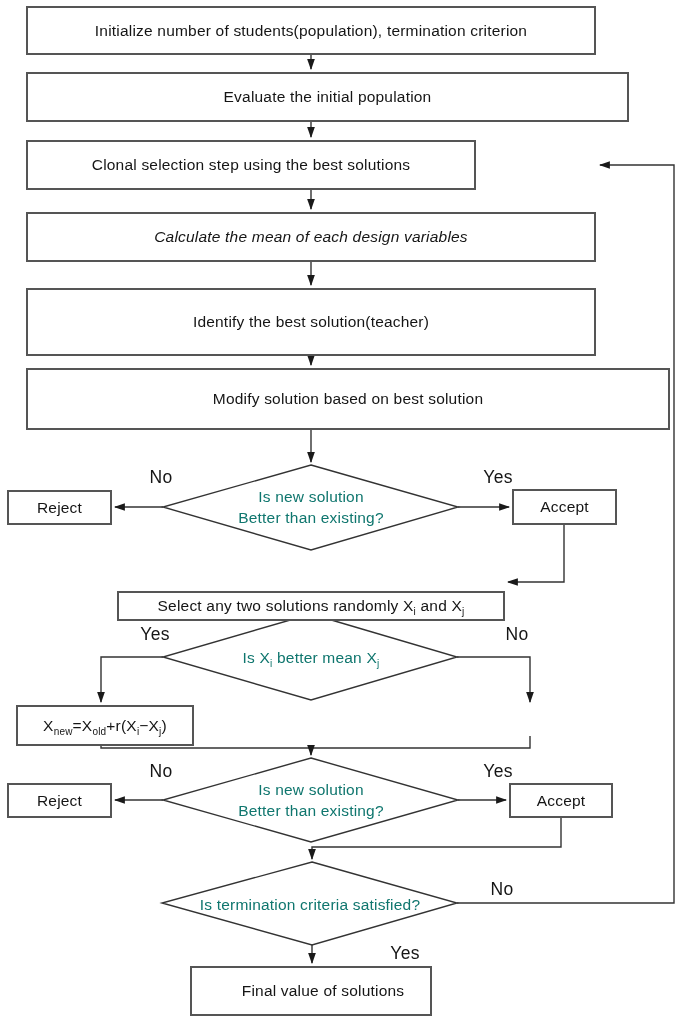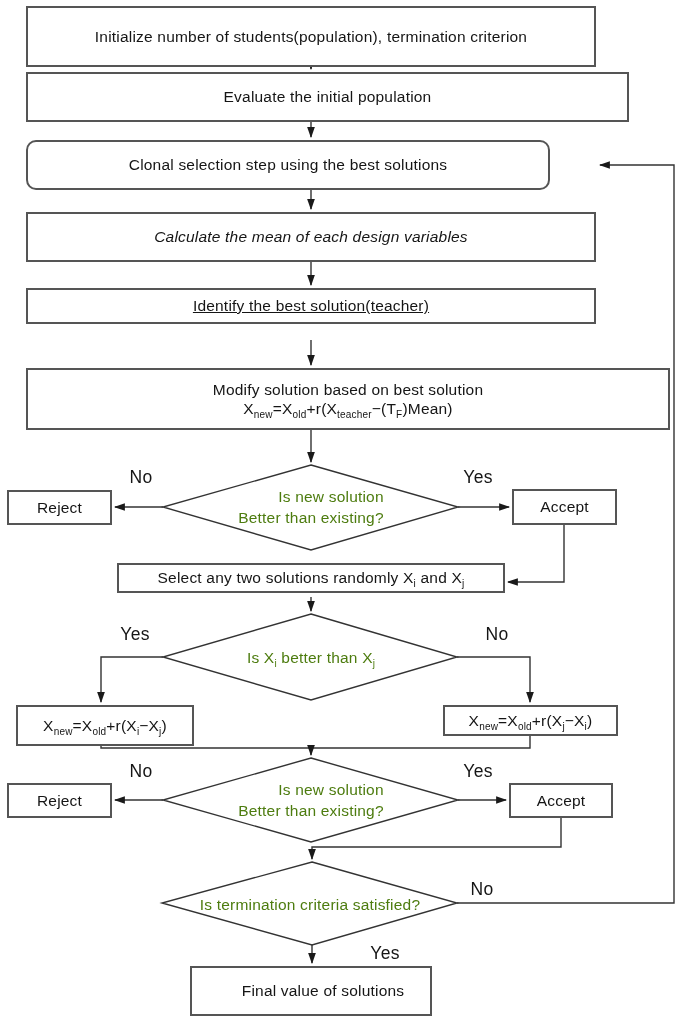--- a/index.html
+++ b/index.html
@@ -7,26 +7,26 @@
   .stage{position:relative;width:681px;height:1024px;background:#fff;overflow:hidden;}
   svg.layer{position:absolute;left:0;top:0;z-index:1;}
   .node{
     position:absolute;z-index:2;background:#fff;border:2px solid #555;
     display:flex;flex-direction:column;align-items:center;justify-content:center;
     text-align:center;font-size:15.5px;letter-spacing:.2px;box-sizing:border-box;color:#151515;
   }
   .node .l2{margin-top:1px;}
   .dtext{
     position:absolute;z-index:2;transform:translate(-50%,-50%);
-    text-align:right;font-size:15.5px;letter-spacing:.2px;color:#4d7c0f;
+    text-align:center;font-size:15.5px;letter-spacing:.2px;color:#0f766e;
     white-space:nowrap;line-height:21px;
   }
   .elabel{
     position:absolute;z-index:2;transform:translate(-50%,-50%);
-    font-size:17.5px;letter-spacing:.3px;color:#151515;white-space:nowrap;
+    font-size:17.5px;letter-spacing:.3px;color:#151515;white-space:nowrap;margin-left:20px;
   }
   sub{font-size:10px;line-height:0;}
 </style>
 </head>
 <body>
 
 <div class="stage">
 
   <svg class="layer" width="681" height="1024" viewBox="0 0 681 1024">
     <defs>
@@ -62,79 +62,75 @@
       <path d="M312,945 V963" marker-end="url(#arr)"></path>
     </g>
     <g stroke="#333" stroke-width="1.4" fill="#ffffff">
       <polygon points="311,465 458,507 311,550 163,507"></polygon>
       <polygon points="311,614 457,657 311,700 163,657"></polygon>
       <polygon points="311,758 458,800 311,842 163,800"></polygon>
       <polygon points="312,862 457,903 312,945 162,903"></polygon>
     </g>
   </svg>
 
-  <div class="node" style="left:26px;top:6px;width:570px;height:61px;">
+  <div class="node" style="left:26px;top:6px;width:570px;height:49px;">
     <div>Initialize number of students(population), termination criterion</div>
   </div>
 
   <div class="node" style="left:26px;top:72px;width:603px;height:50px;">
     <div>Evaluate the initial population</div>
   </div>
 
-  <div class="node" style="left:26px;top:140px;width:524px;height:50px;border-radius:10px;">
+  <div class="node" style="left:26px;top:140px;width:450px;height:50px;">
     <div>Clonal selection step using the best solutions</div>
   </div>
 
   <div class="node" style="left:26px;top:212px;width:570px;height:50px;font-style:italic;">
     <div>Calculate the mean of each design variables</div>
   </div>
 
-  <div class="node" style="left:26px;top:288px;width:570px;height:36px;text-decoration:underline;">
+  <div class="node" style="left:26px;top:288px;width:570px;height:68px;">
     <div>Identify the best solution(teacher)</div>
   </div>
 
   <div class="node" style="left:26px;top:368px;width:644px;height:62px;">
     <div>Modify solution based on best solution</div>
-    <div class="l2"><span>X</span><sub>new</sub><span>=X</span><sub>old</sub><span>+r(X</span><sub>teacher</sub><span>−(T</span><sub>F</sub><span>)Mean)</span></div>
   </div>
 
   <div class="node" style="left:7px;top:490px;width:105px;height:35px;">
     <div>Reject</div>
   </div>
   <div class="node" style="left:512px;top:489px;width:105px;height:36px;">
     <div>Accept</div>
   </div>
 
-  <div class="node" style="left:117px;top:563px;width:388px;height:30px;">
+  <div class="node" style="left:117px;top:591px;width:388px;height:30px;">
     <div><span>Select any two solutions randomly X</span><sub>i</sub><span> and X</span><sub>j</sub></div>
   </div>
 
   <div class="node" style="left:16px;top:705px;width:178px;height:41px;">
     <div><span>X</span><sub>new</sub><span>=X</span><sub>old</sub><span>+r(X</span><sub>i</sub><span>−X</span><sub>j</sub><span>)</span></div>
-  </div>
-  <div class="node" style="left:443px;top:705px;width:175px;height:31px;">
-    <div><span>X</span><sub>new</sub><span>=X</span><sub>old</sub><span>+r(X</span><sub>j</sub><span>−X</span><sub>i</sub><span>)</span></div>
   </div>
 
   <div class="node" style="left:7px;top:783px;width:105px;height:35px;">
     <div>Reject</div>
   </div>
   <div class="node" style="left:509px;top:783px;width:104px;height:35px;">
     <div>Accept</div>
   </div>
 
   <div class="node" style="left:190px;top:966px;width:242px;height:50px;padding-left:24px;">
     <div>Final value of solutions</div>
   </div>
 
   <div class="dtext" style="left:311px;top:507px;">
     <div>Is new solution</div>
     <div>Better than existing?</div>
   </div>
-  <div class="dtext" style="left:311px;top:657px;"><span>Is X</span><sub>i</sub><span> better than X</span><sub>j</sub></div>
+  <div class="dtext" style="left:311px;top:657px;"><span>Is X</span><sub>i</sub><span> better mean X</span><sub>j</sub></div>
   <div class="dtext" style="left:311px;top:800px;">
     <div>Is new solution</div>
     <div>Better than existing?</div>
   </div>
   <div class="dtext" style="left:310px;top:904px;">Is termination criteria satisfied?</div>
 
   <span class="elabel" style="left:141px;top:477px;">No</span>
   <span class="elabel" style="left:478px;top:477px;">Yes</span>
   <span class="elabel" style="left:135px;top:634px;">Yes</span>
   <span class="elabel" style="left:497px;top:634px;">No</span>

